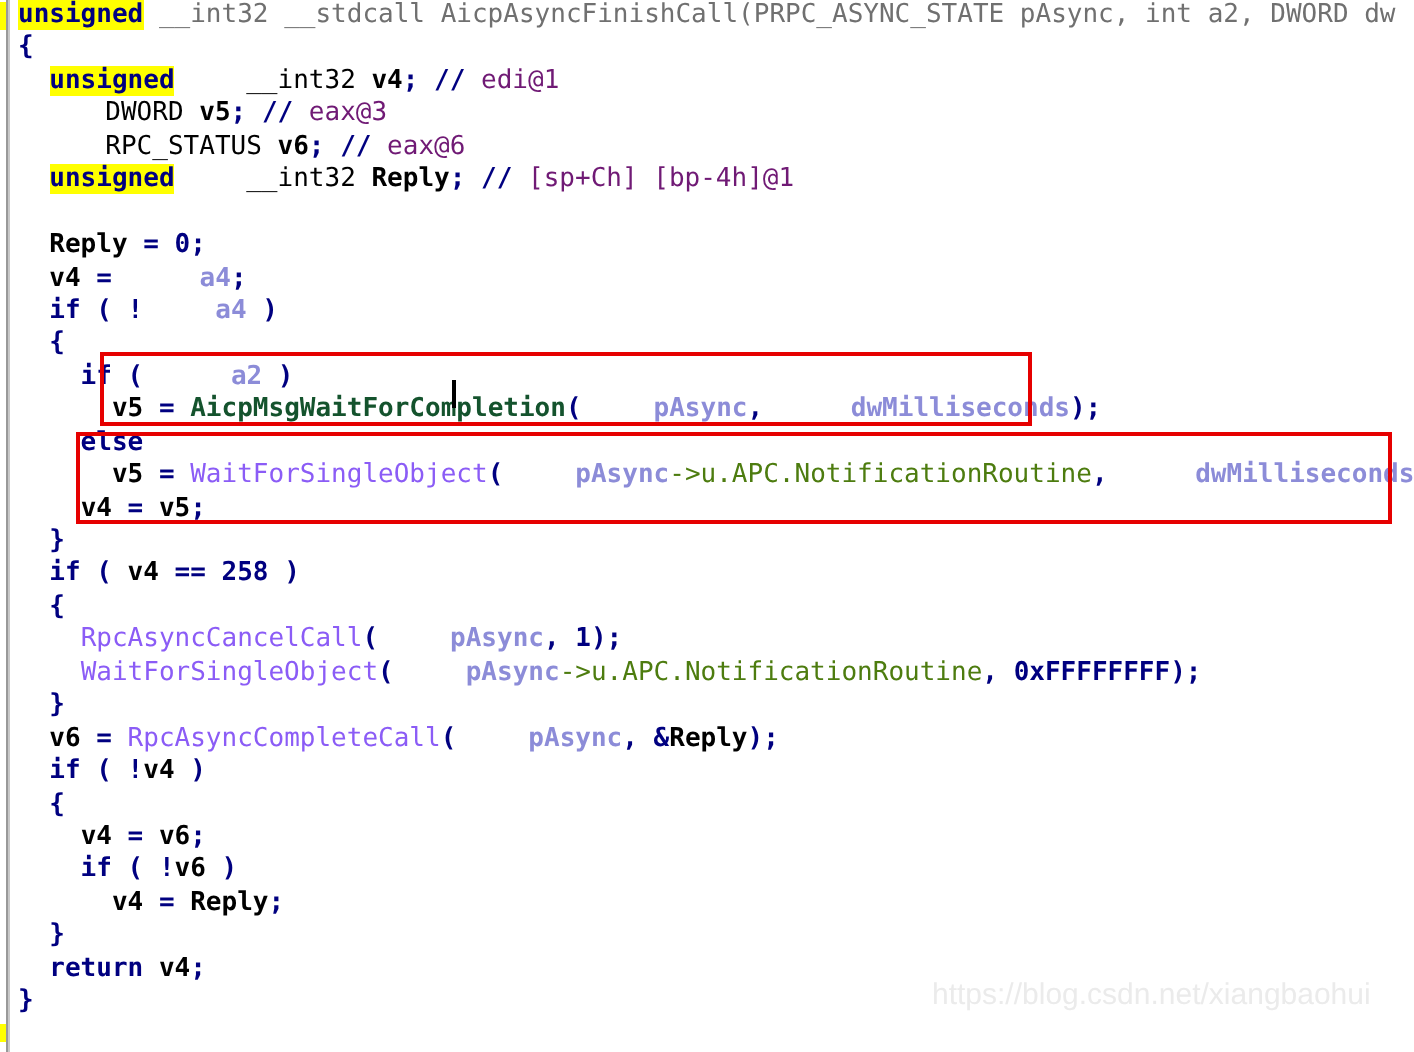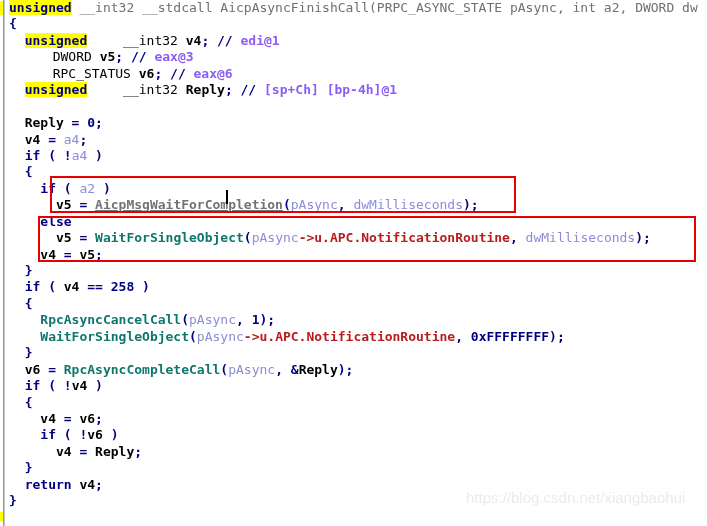--- a/index.html
+++ b/index.html
@@ -64,29 +64,29 @@
   .line {
     height: 16.45px;
     white-space: pre;
   }
 
   
   .kw      { color: #000080; font-weight: bold; background: #ffff00; }  
   .type    { color: #000000; margin-left: 28px; }                                          
   .punc    { color: #000080; font-weight: bold; }
   .var     { color: #000000; font-weight: bold; }                       
-  .arg     { color: #8c8cd8; font-weight: normal; }                       
+  .arg     { color: #8c8cd8; font-weight: bold; margin-left: 36px; }                       
   .num     { color: #000080; font-weight: bold; }
-  .fn      { color: #0f766e; font-weight: bold; }                       
-  .lfn     { color: #737373; font-weight: bold; text-decoration: underline; }                       
+  .fn      { color: #8b5cf6; font-weight: normal; }                       
+  .lfn     { color: #14532d; font-weight: bold; }                       
   .cmtmark { color: #000080; font-weight: bold; }
-  .cmt     { color: #8b5cf6; font-weight: bold; }
+  .cmt     { color: #701a75; font-weight: normal; }
   .brace   { color: #000080; font-weight: bold; }
   .plain   { color: #505050; }
-  .member  { color: #b91c1c; font-weight: bold; }
+  .member  { color: #4d7c0f; font-weight: normal; }
 
   
   .sig     { color: #707070; }
 
   
   .annot-rect {
     position: absolute;
     border: 2px solid #e60000;
     box-sizing: border-box;
     pointer-events: none;

